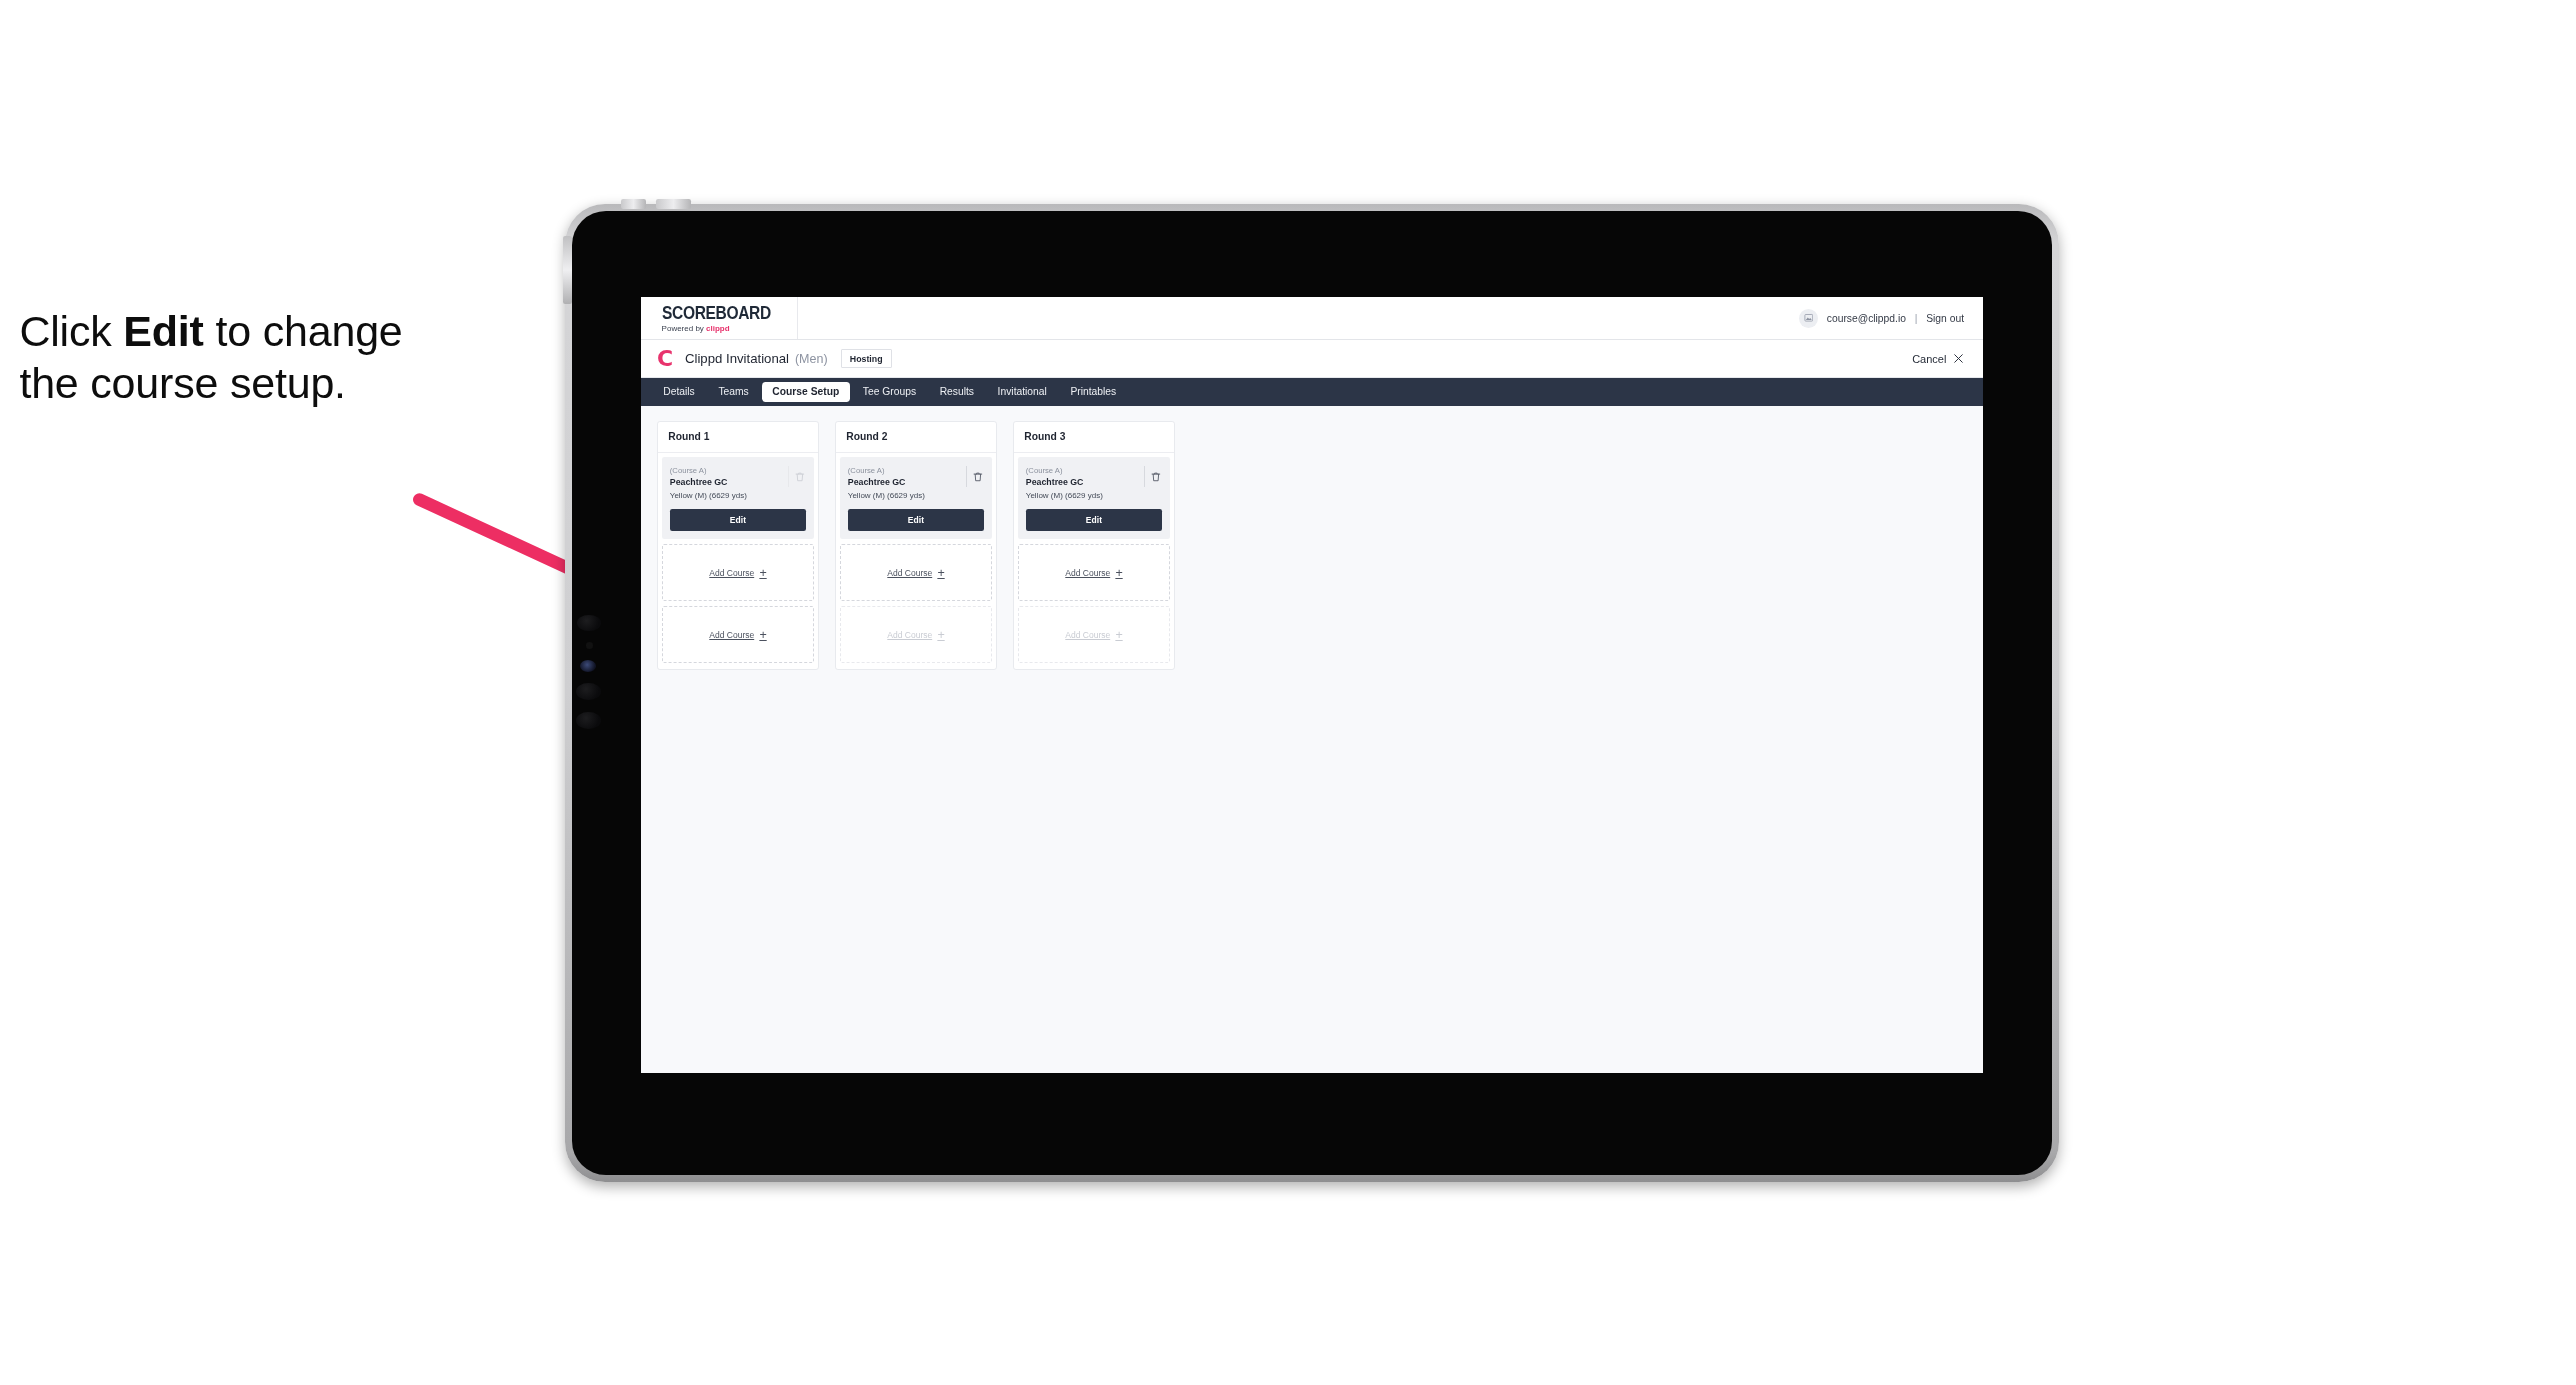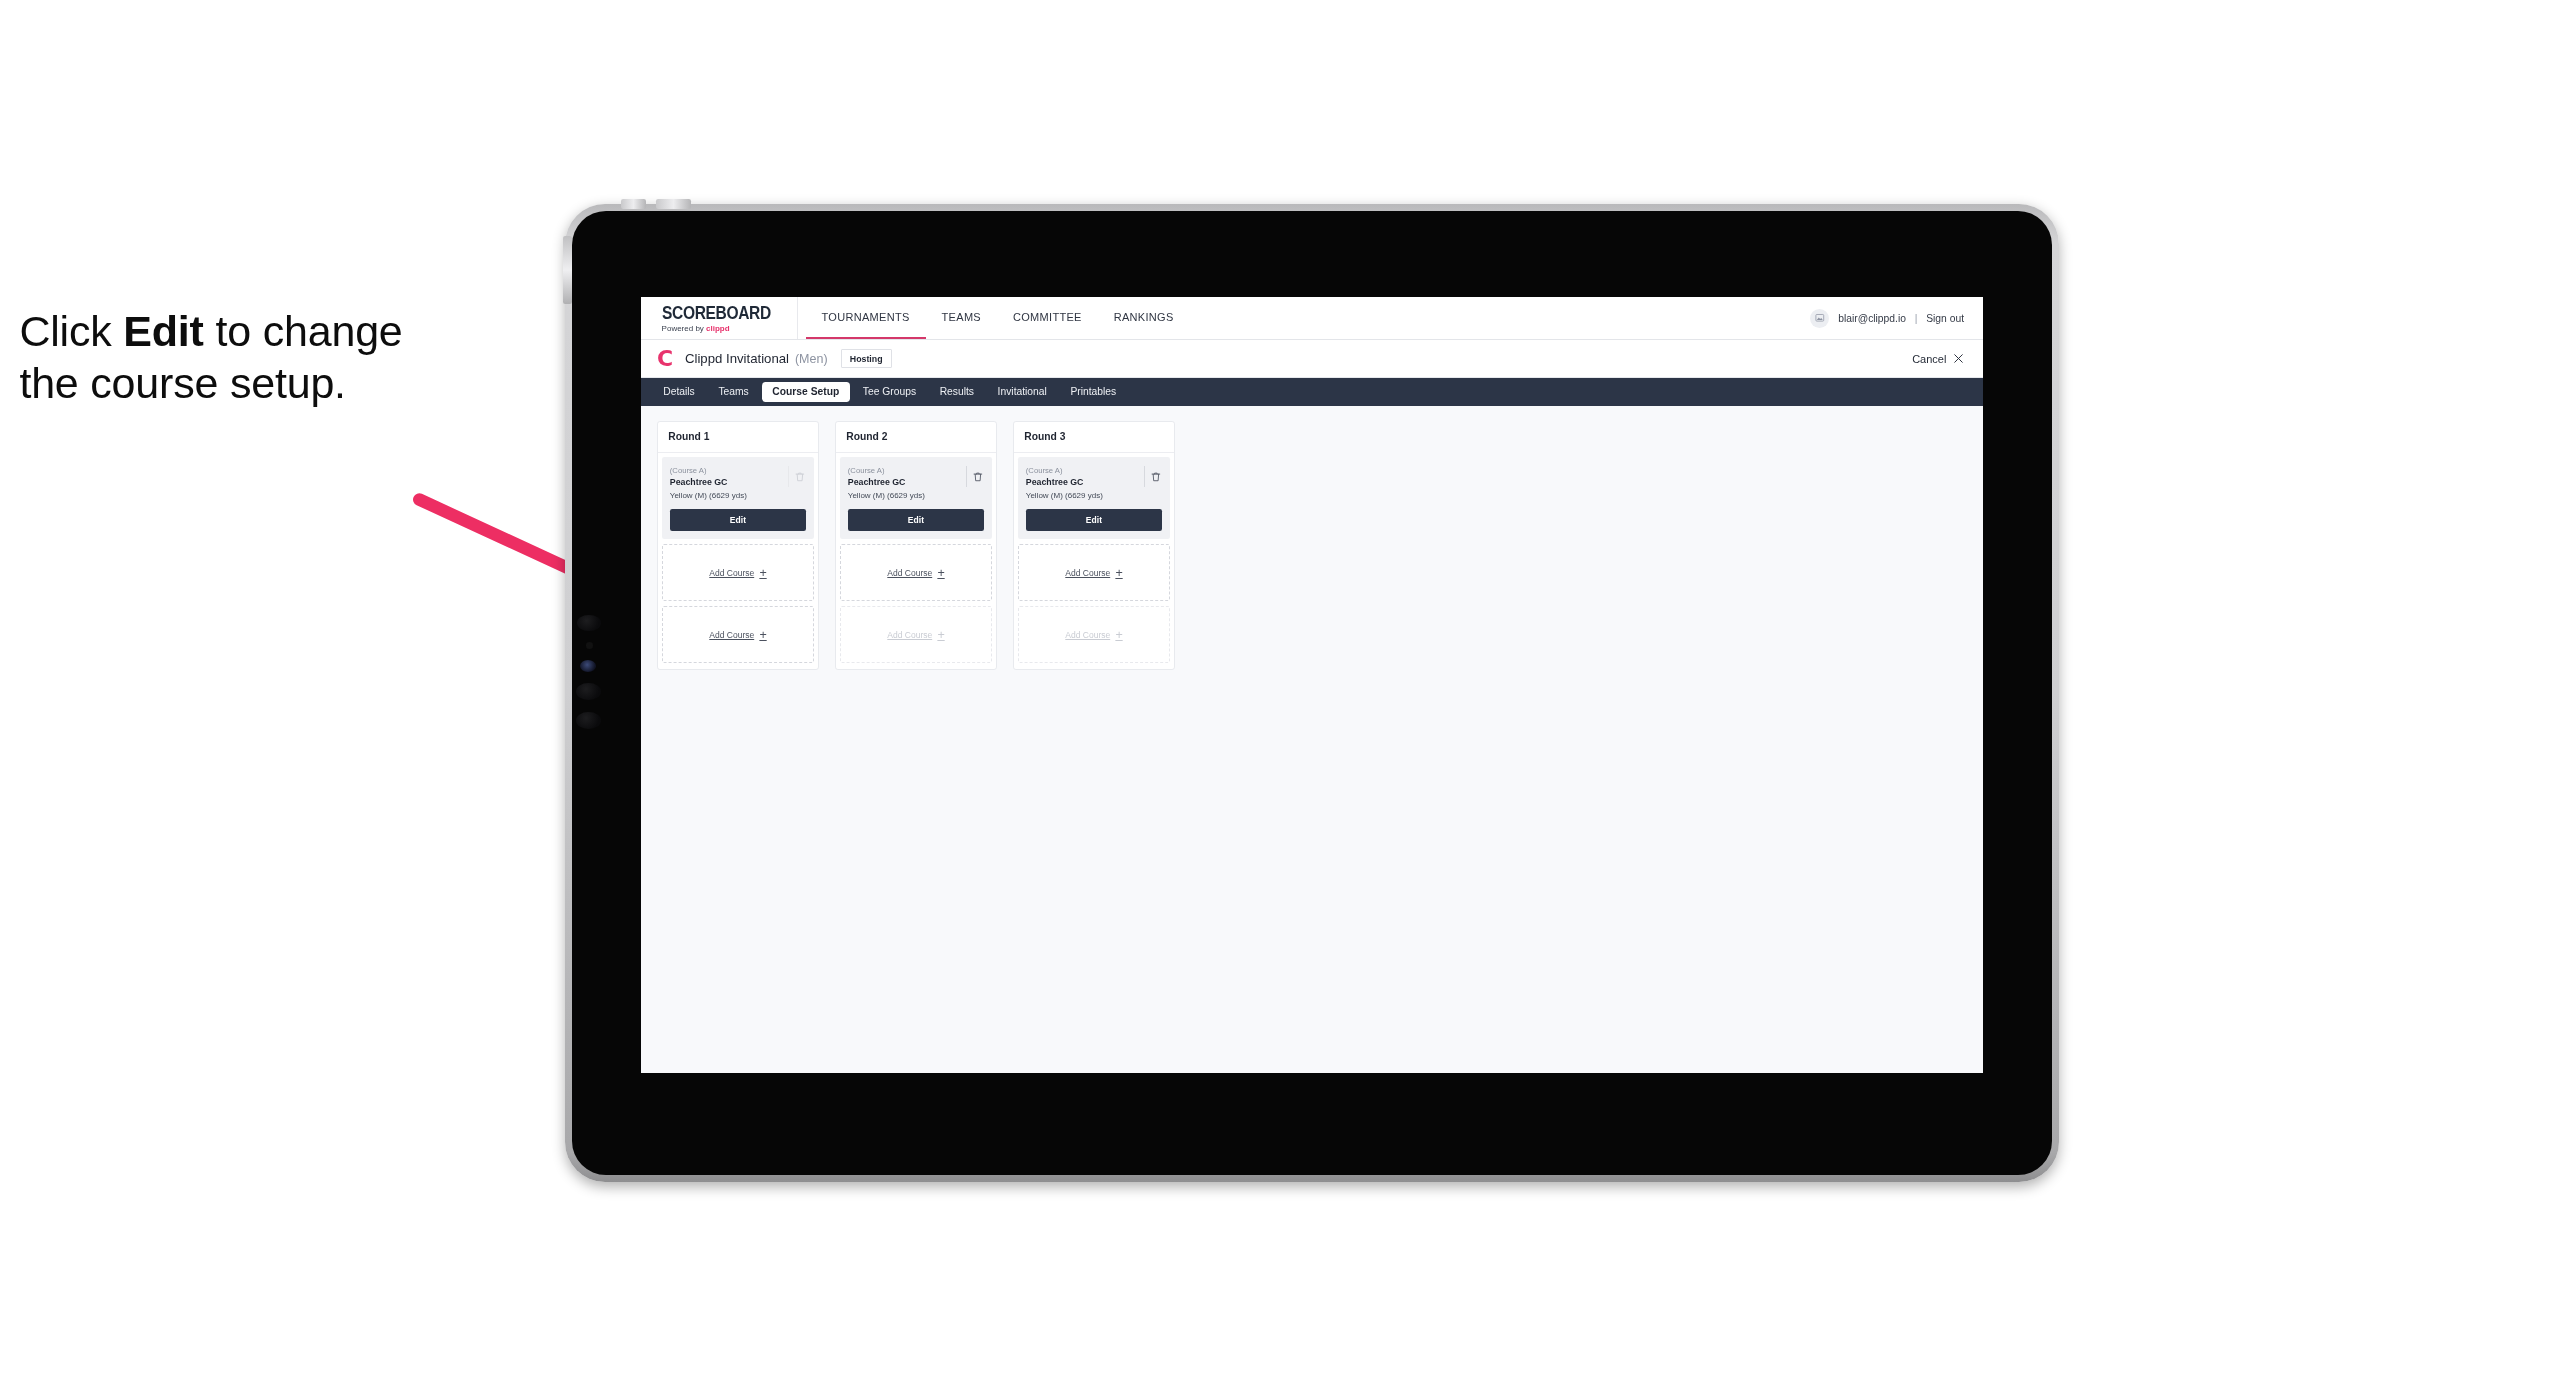--- a/index.html
+++ b/index.html
@@ -187,43 +187,29 @@
   <div class="bezel-dot" id="dot-5"></div>
 
   <div id="app">
 
     <div id="topbar">
       <div id="logo-block">
         <div id="logo-word">SCOREBOARD</div>
         <div id="logo-sub"><span>Powered by </span><span class="brand">clippd</span></div>
       </div>
 
-      <nav id="mainnav">
-        <div class="navitem active">
-            <span>TOURNAMENTS</span>
-          </div>
-        <div class="navitem">
-            <span>TEAMS</span>
-          </div>
-        <div class="navitem">
-            <span>COMMITTEE</span>
-          </div>
-        <div class="navitem">
-            <span>RANKINGS</span>
-          </div>
-      </nav>
 
       <div id="topbar-right">
         <div id="avatar">
           <svg width="9.6" height="9.6" viewBox="0 0 16 16">
             <rect x="1.5" y="2.5" width="13" height="11" rx="1.5" fill="none" stroke="#8b91a0" stroke-width="1.2"></rect>
             <path d="M3 11.5 L6.3 7.6 L8.6 10.2 L10.4 8.2 L13 11.5 Z" fill="#8b91a0"></path>
           </svg>
         </div>
-        <span>blair@clippd.io</span>
+        <span>course@clippd.io</span>
         <span id="divider-pipe">|</span>
         <span id="signout">Sign out</span>
       </div>
     </div>
 
     <div id="tbar">
       <span id="c-logo">C</span>
       <span id="t-name">Clippd Invitational</span>
       <span id="t-gender">(Men)</span>
       <span id="t-badge">Hosting</span>

